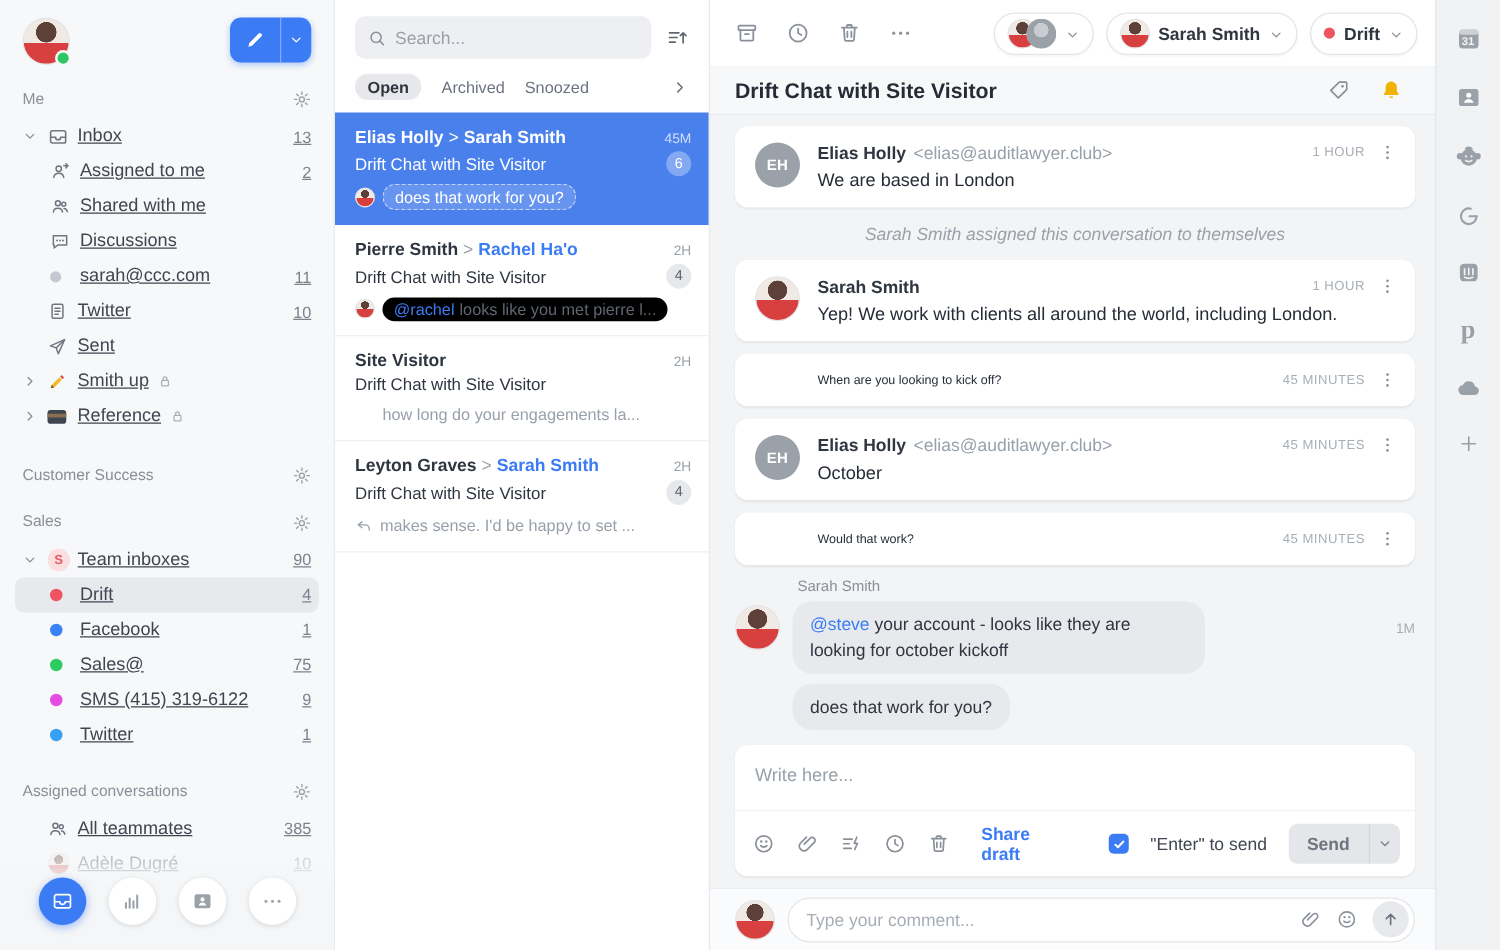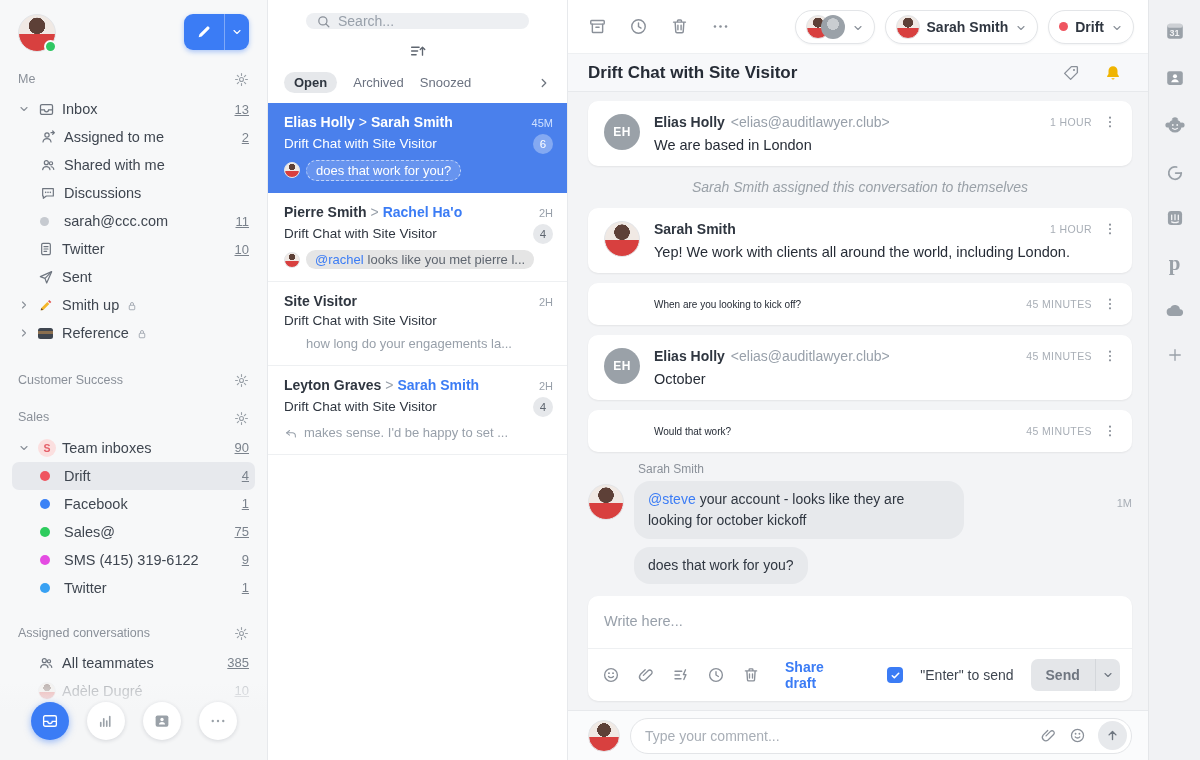--- a/index.html
+++ b/index.html
@@ -25,61 +25,61 @@
   .status-dot { position:absolute; right:-2px; bottom:-2px; width:13px; height:13px; border-radius:50%; border:2.5px solid #f7f8f9; }
   .compose { display:flex; height:36px; border-radius:9px; overflow:hidden; color:#fff; box-shadow:0 2px 5px rgba(59,124,245,.4); }
   .compose-main { width:40px; display:grid; place-items:center; }
   .compose-caret { width:25px; display:grid; place-items:center; border-left:1px solid rgba(255,255,255,.35); }
 
   .sb-head { display:flex; align-items:flex-start; justify-content:space-between; color:#8a9099; font-size:12.5px; padding:0 6px; margin:20px 0 8px; }
   .sb-head .gear { color:#9aa1a8; }
   .sb-row { display:flex; align-items:center; height:28px; font-size:14.5px; color:#3f4650; padding:0 6px; border-radius:7px; }
   .sb-row .chev { width:20px; color:#8a9099; display:flex; align-items:center; }
   .sb-row .ric { width:24px; display:flex; align-items:center; color:#6f7680; }
-  .sb-row .lbl { flex:1; white-space:nowrap; overflow:hidden; text-overflow:ellipsis; }
+  .sb-row .lbl { flex:1; white-space:nowrap; overflow:hidden; text-overflow:ellipsis;text-decoration:underline; }
   .sb-row .cnt { color:#7a828c; font-size:13px;text-decoration:underline; }
   .ind { padding-left:28px; }
   .chan { padding-left:28px; }
   .chan-dot { width:10px; height:10px; border-radius:50%; }
   .graydot { width:9px; height:9px; border-radius:50%; background:#c6cad0; }
   .locki { color:#a8aeb6; margin-left:7px; }
   .s-badge { width:18px; height:18px; border-radius:50%; background:#fbdfdf; color:#e4606a; font-size:10.5px; font-weight:700; display:grid; place-items:center; }
   .sel-row { background:#e7e9ed; }
   .faded { opacity:.38; }
   .tiny-av { width:18px; height:18px; }
   .wallet { width:15px; height:11px; background:#3f4650; border-radius:2.5px; position:relative; }
   .wallet::after { content:""; position:absolute; left:0; right:0; top:3px; height:3px; background:#8a6f50; }
 
   .sb-toolbar { position:absolute; left:0; right:0; bottom:0; height:78px; display:flex; align-items:center; justify-content:center; gap:18px; background:linear-gradient(180deg, rgba(247,248,249,0) 0%, #f5f6f7 38%); }
   .tool-btn { width:38px; height:38px; border-radius:50%; background:#fff; box-shadow:0 1px 4px rgba(20,30,50,.14); display:grid; place-items:center; color:#9aa1a8; }
   .tool-btn.active { color:#fff; box-shadow:0 2px 7px rgba(59,124,245,.5); }
 
   
   .convcol { width:300px; background:#fff; border-right:1px solid #e7e9ec; display:flex; flex-direction:column; flex:none; overflow:hidden; }
-  .search-row { display:flex; align-items:center; gap:12px; padding:13px 16px 6px;flex-direction:column; }
+  .search-row { display:flex; align-items:center; gap:12px; padding:13px 16px 6px; }
   .search-box { flex:1; height:34px; background:#edeff2; border-radius:8px; display:flex; align-items:center; gap:7px; padding:0 10px; color:#8a9099; }
   .search-box input { flex:1; border:0; outline:0; background:transparent; font-size:14px; color:#3f4650; min-width:0; }
   .search-box input::placeholder { color:#98a0aa; }
   .sort-btn { color:#5f6670; }
   .tabs { display:flex; align-items:center; gap:16px; padding:6px 16px 10px; font-size:13px; color:#6b7280; }
   .tab.active { background:#e6e8eb; border-radius:12px; padding:3px 10px; font-weight:700; color:#2f3640; }
   .tabs-spacer { flex:1; }
   .tabs-more { color:#6f7680; }
 
   .conv { padding:11px 14px 11px 16px; border-bottom:1px solid #eef0f2; }
   .l1 { display:flex; align-items:baseline; font-size:14px; }
   .from { font-weight:700; color:#2f3640; }
   .sep { color:#98a0aa; margin:0 4px; }
   .to { color:#3b7cf5; font-weight:600; }
   .ctime { margin-left:auto; font-size:11px; color:#98a0aa; }
   .l2 { display:flex; align-items:center; margin-top:4px; font-size:13.5px; color:#2f3640; }
   .cbadge { margin-left:auto; min-width:20px; height:20px; border-radius:10px; background:#e6e8eb; color:#5f6670; font-size:11.5px; display:grid; place-items:center; padding:0 6px; }
   .l3 { display:flex; align-items:center; gap:6px; margin-top:6px; font-size:13px; color:#8a9099; min-height:20px; }
   .mini-av { width:16px; height:16px; flex:none; }
-  .pill-snip { background:#e5e5e5; border-radius:11px; padding:2px 9px; color:#5f6670; white-space:nowrap; overflow:hidden; text-overflow:ellipsis; max-width:238px; }
+  .pill-snip { background:#000000; border-radius:11px; padding:2px 9px; color:#5f6670; white-space:nowrap; overflow:hidden; text-overflow:ellipsis; max-width:238px; }
   .mention { color:#3b7cf5; margin-right:4px; }
   .snip-plain { white-space:nowrap; overflow:hidden; text-overflow:ellipsis; color:#98a0aa; }
   .reply-ic { color:#98a0aa; }
   .conv.selected { border-bottom-color:transparent; }
   .conv.selected .from, .conv.selected .sep, .conv.selected .to, .conv.selected .l2 { color:#fff; }
   .conv.selected .ctime { color:#cfe0ff; }
   .conv.selected .cbadge { background:rgba(255,255,255,.32); color:#fff; }
   .conv.selected .pill-snip { background:rgba(255,255,255,.16); border:1px dashed rgba(255,255,255,.6); color:#fff; }
 
   

